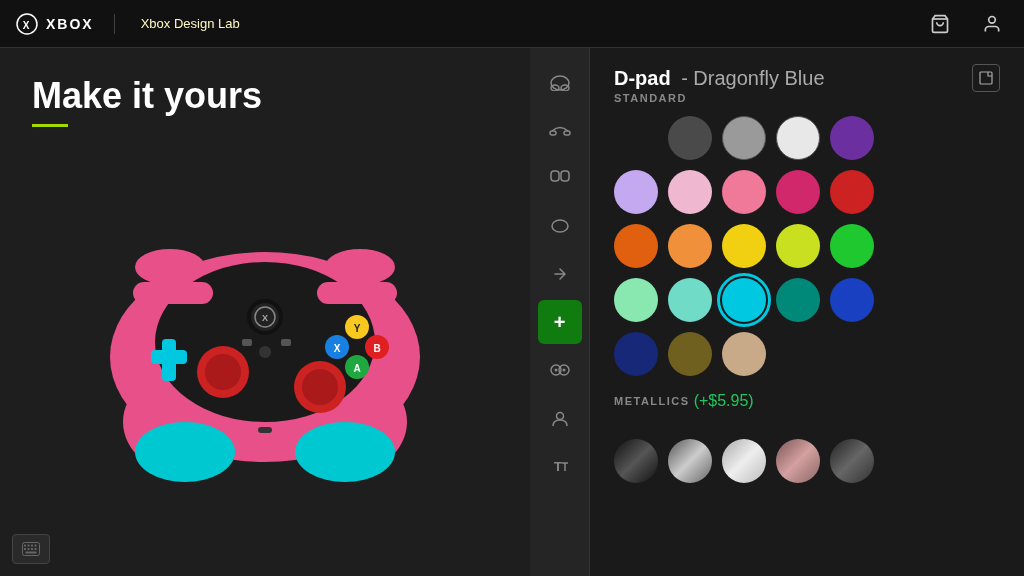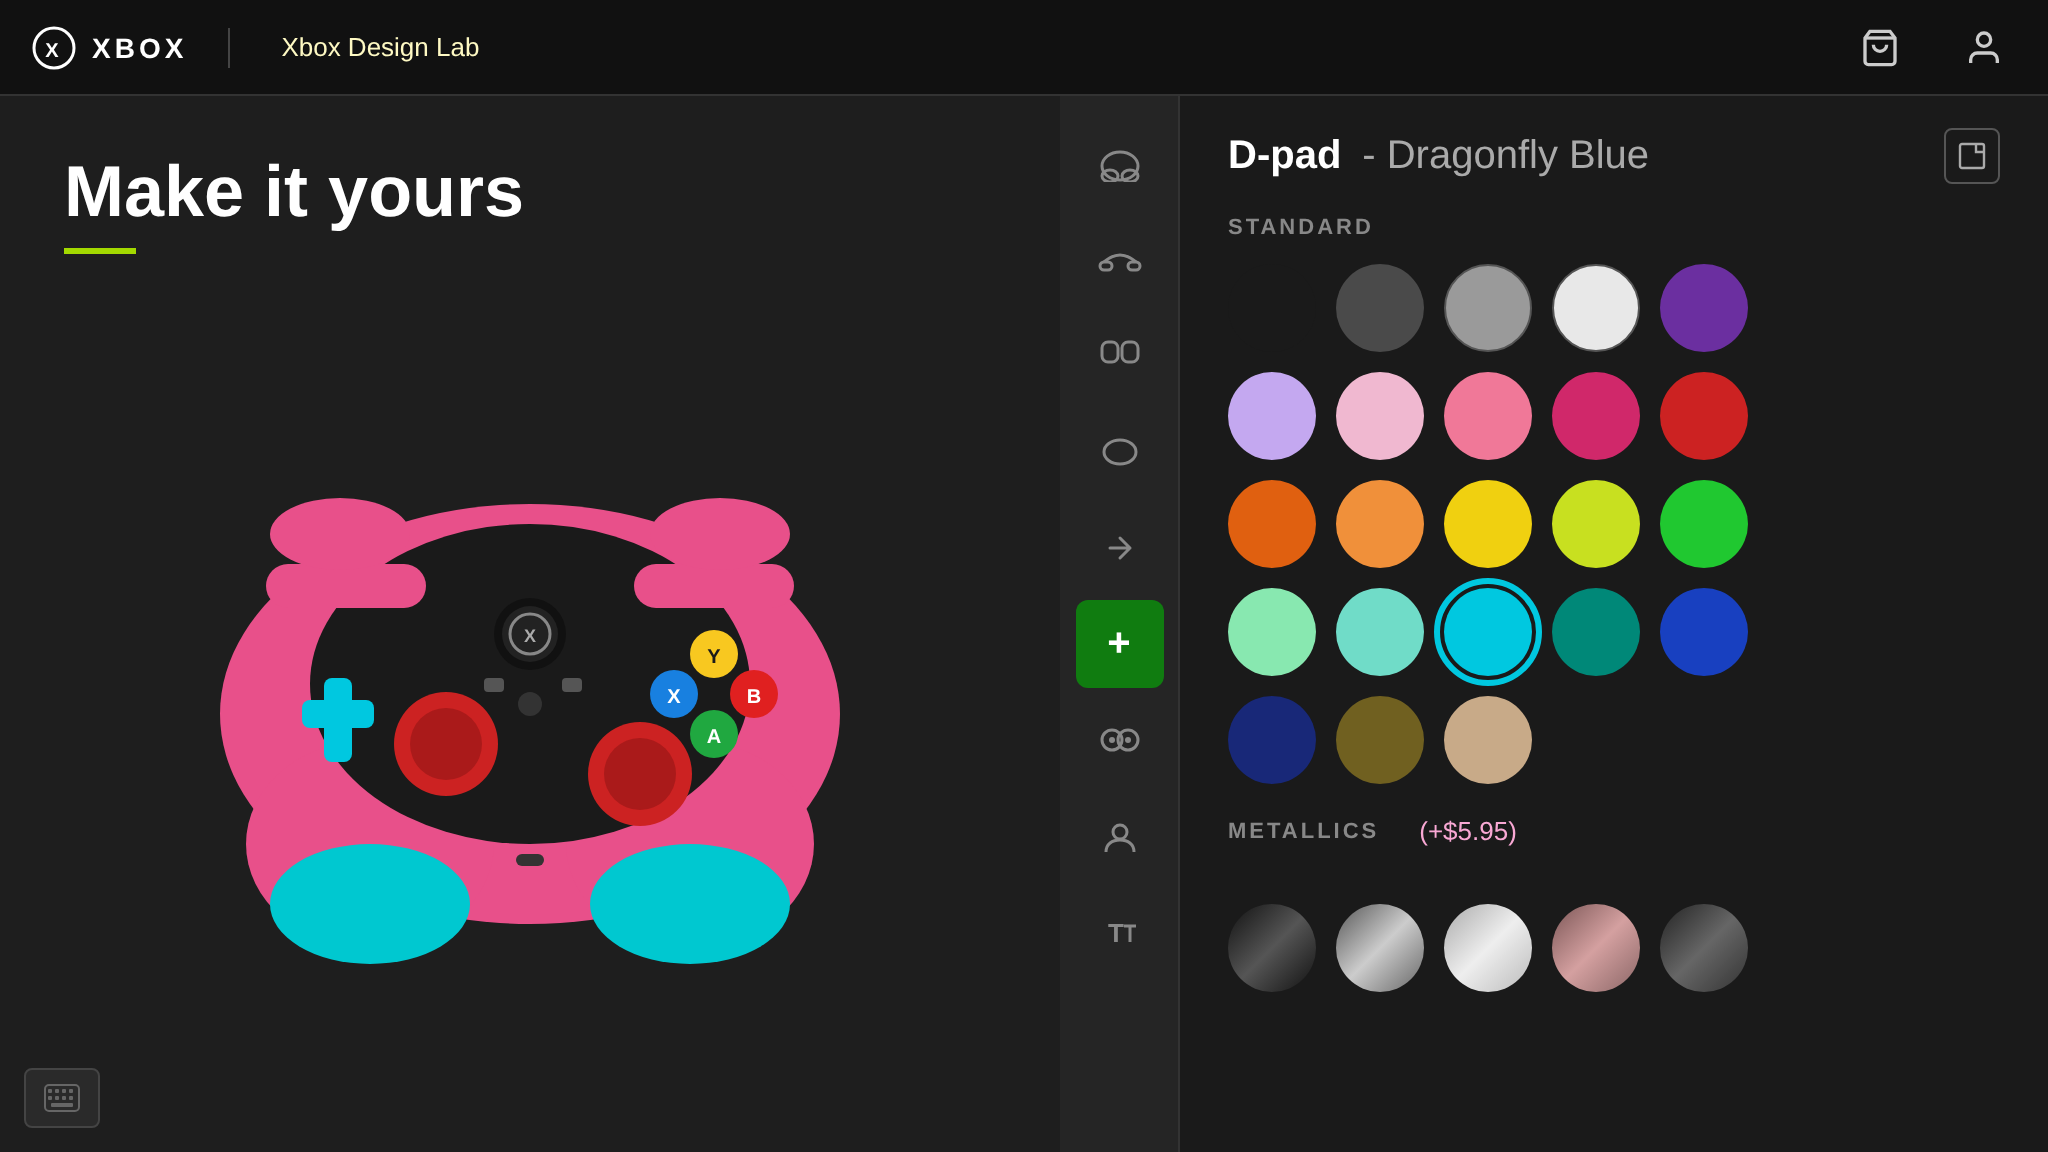--- a/index.html
+++ b/index.html
@@ -150,21 +150,20 @@
       overflow-y: auto;
     }
     .right-panel::-webkit-scrollbar { width: 4px; }
     .right-panel::-webkit-scrollbar-track { background: #222; }
     .right-panel::-webkit-scrollbar-thumb { background: #444; }
 
     .panel-header {
       display: flex;
       align-items: center;
       justify-content: space-between;
-      margin-bottom: 16px;
     }
     .panel-title {
       font-size: 20px;
       font-weight: 700;
       color: #fff;
     }
     .panel-subtitle {
       font-size: 20px;
       font-weight: 400;
       color: #aaa;
@@ -207,33 +206,33 @@
       transition: transform 0.1s;
     }
     .color-swatch.selected {
       outline: 3px solid #00c8e0;
       outline-offset: 2px;
     }
 
     .metallics-header {
       display: flex;
       align-items: center;
-      gap: 20px;
+      gap: 4px;
       margin-bottom: 29px;
     }
     .metallics-label {
       font-size: 11px;
       font-weight: 700;
       letter-spacing: 1.5px;
       color: #888;
       text-transform: uppercase;
     }
     .metallics-price {
-      font-size: 13px;
-      color: #f9a8d4;
+      font-size: 16px;
+      color: #22c55e;
     }
 
     .metallic-swatch {
       width: 44px;
       height: 44px;
       border-radius: 50%;
       cursor: pointer;
       position: relative;
     }
   </style>

